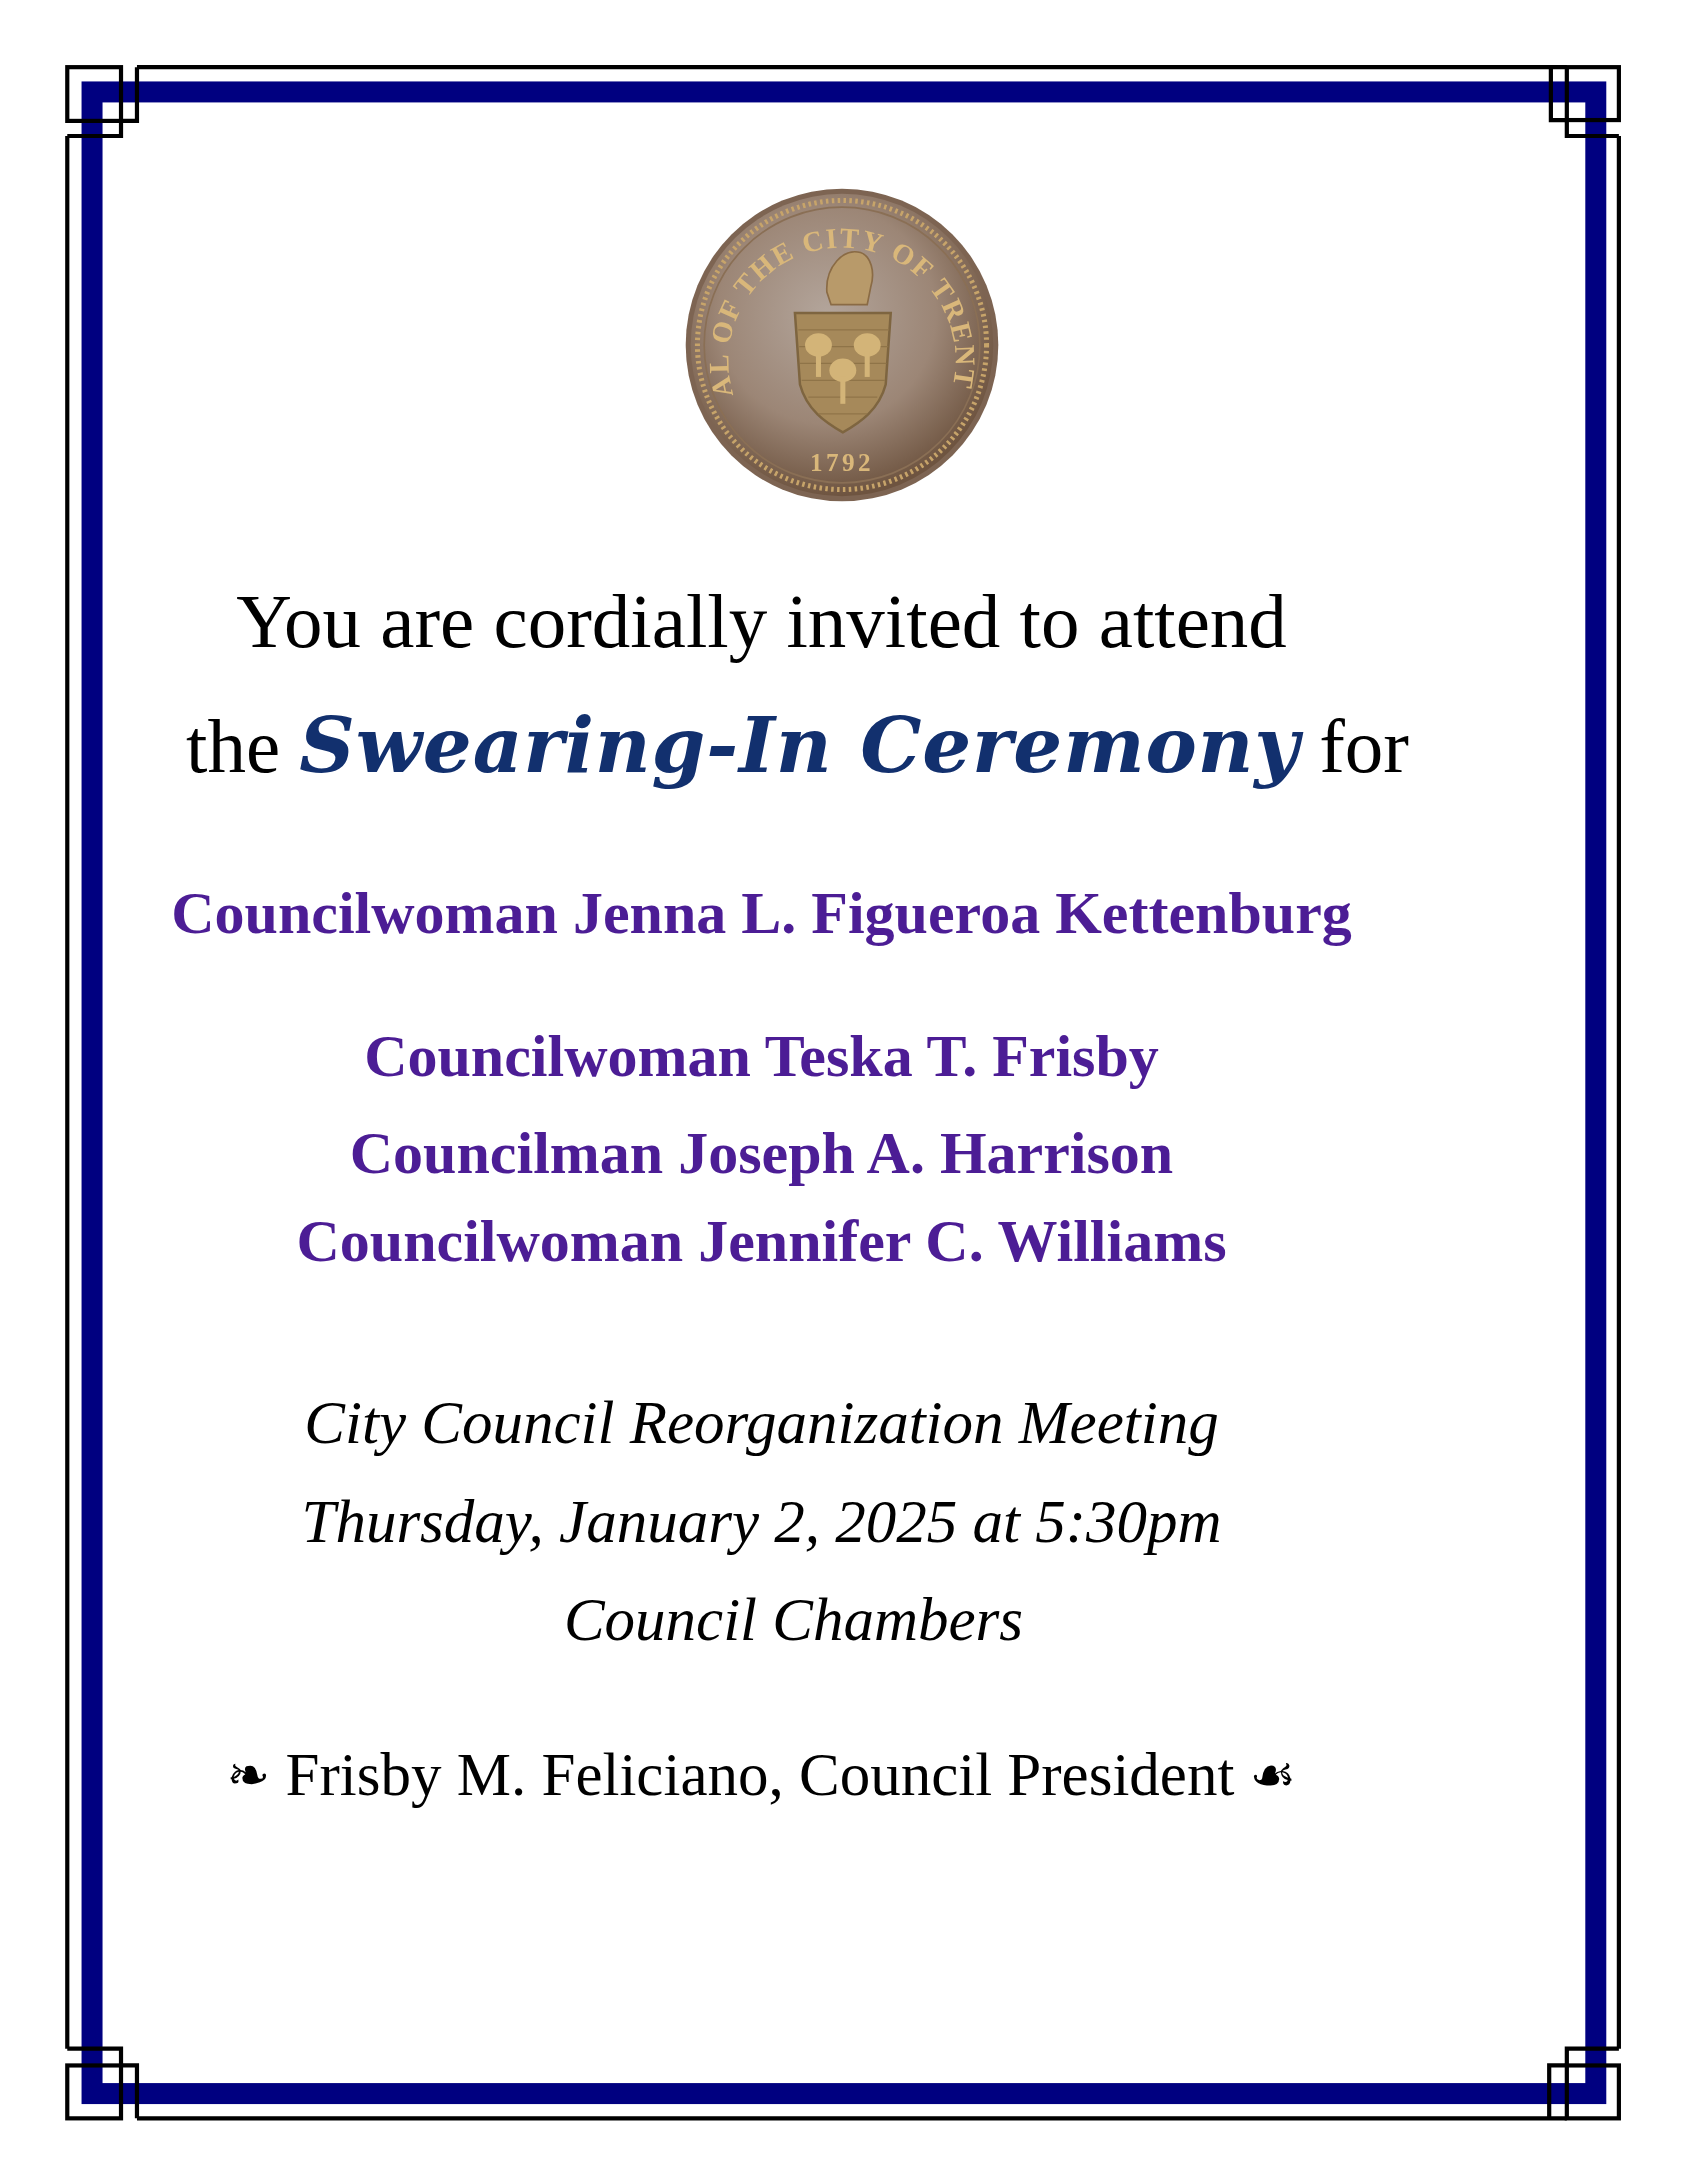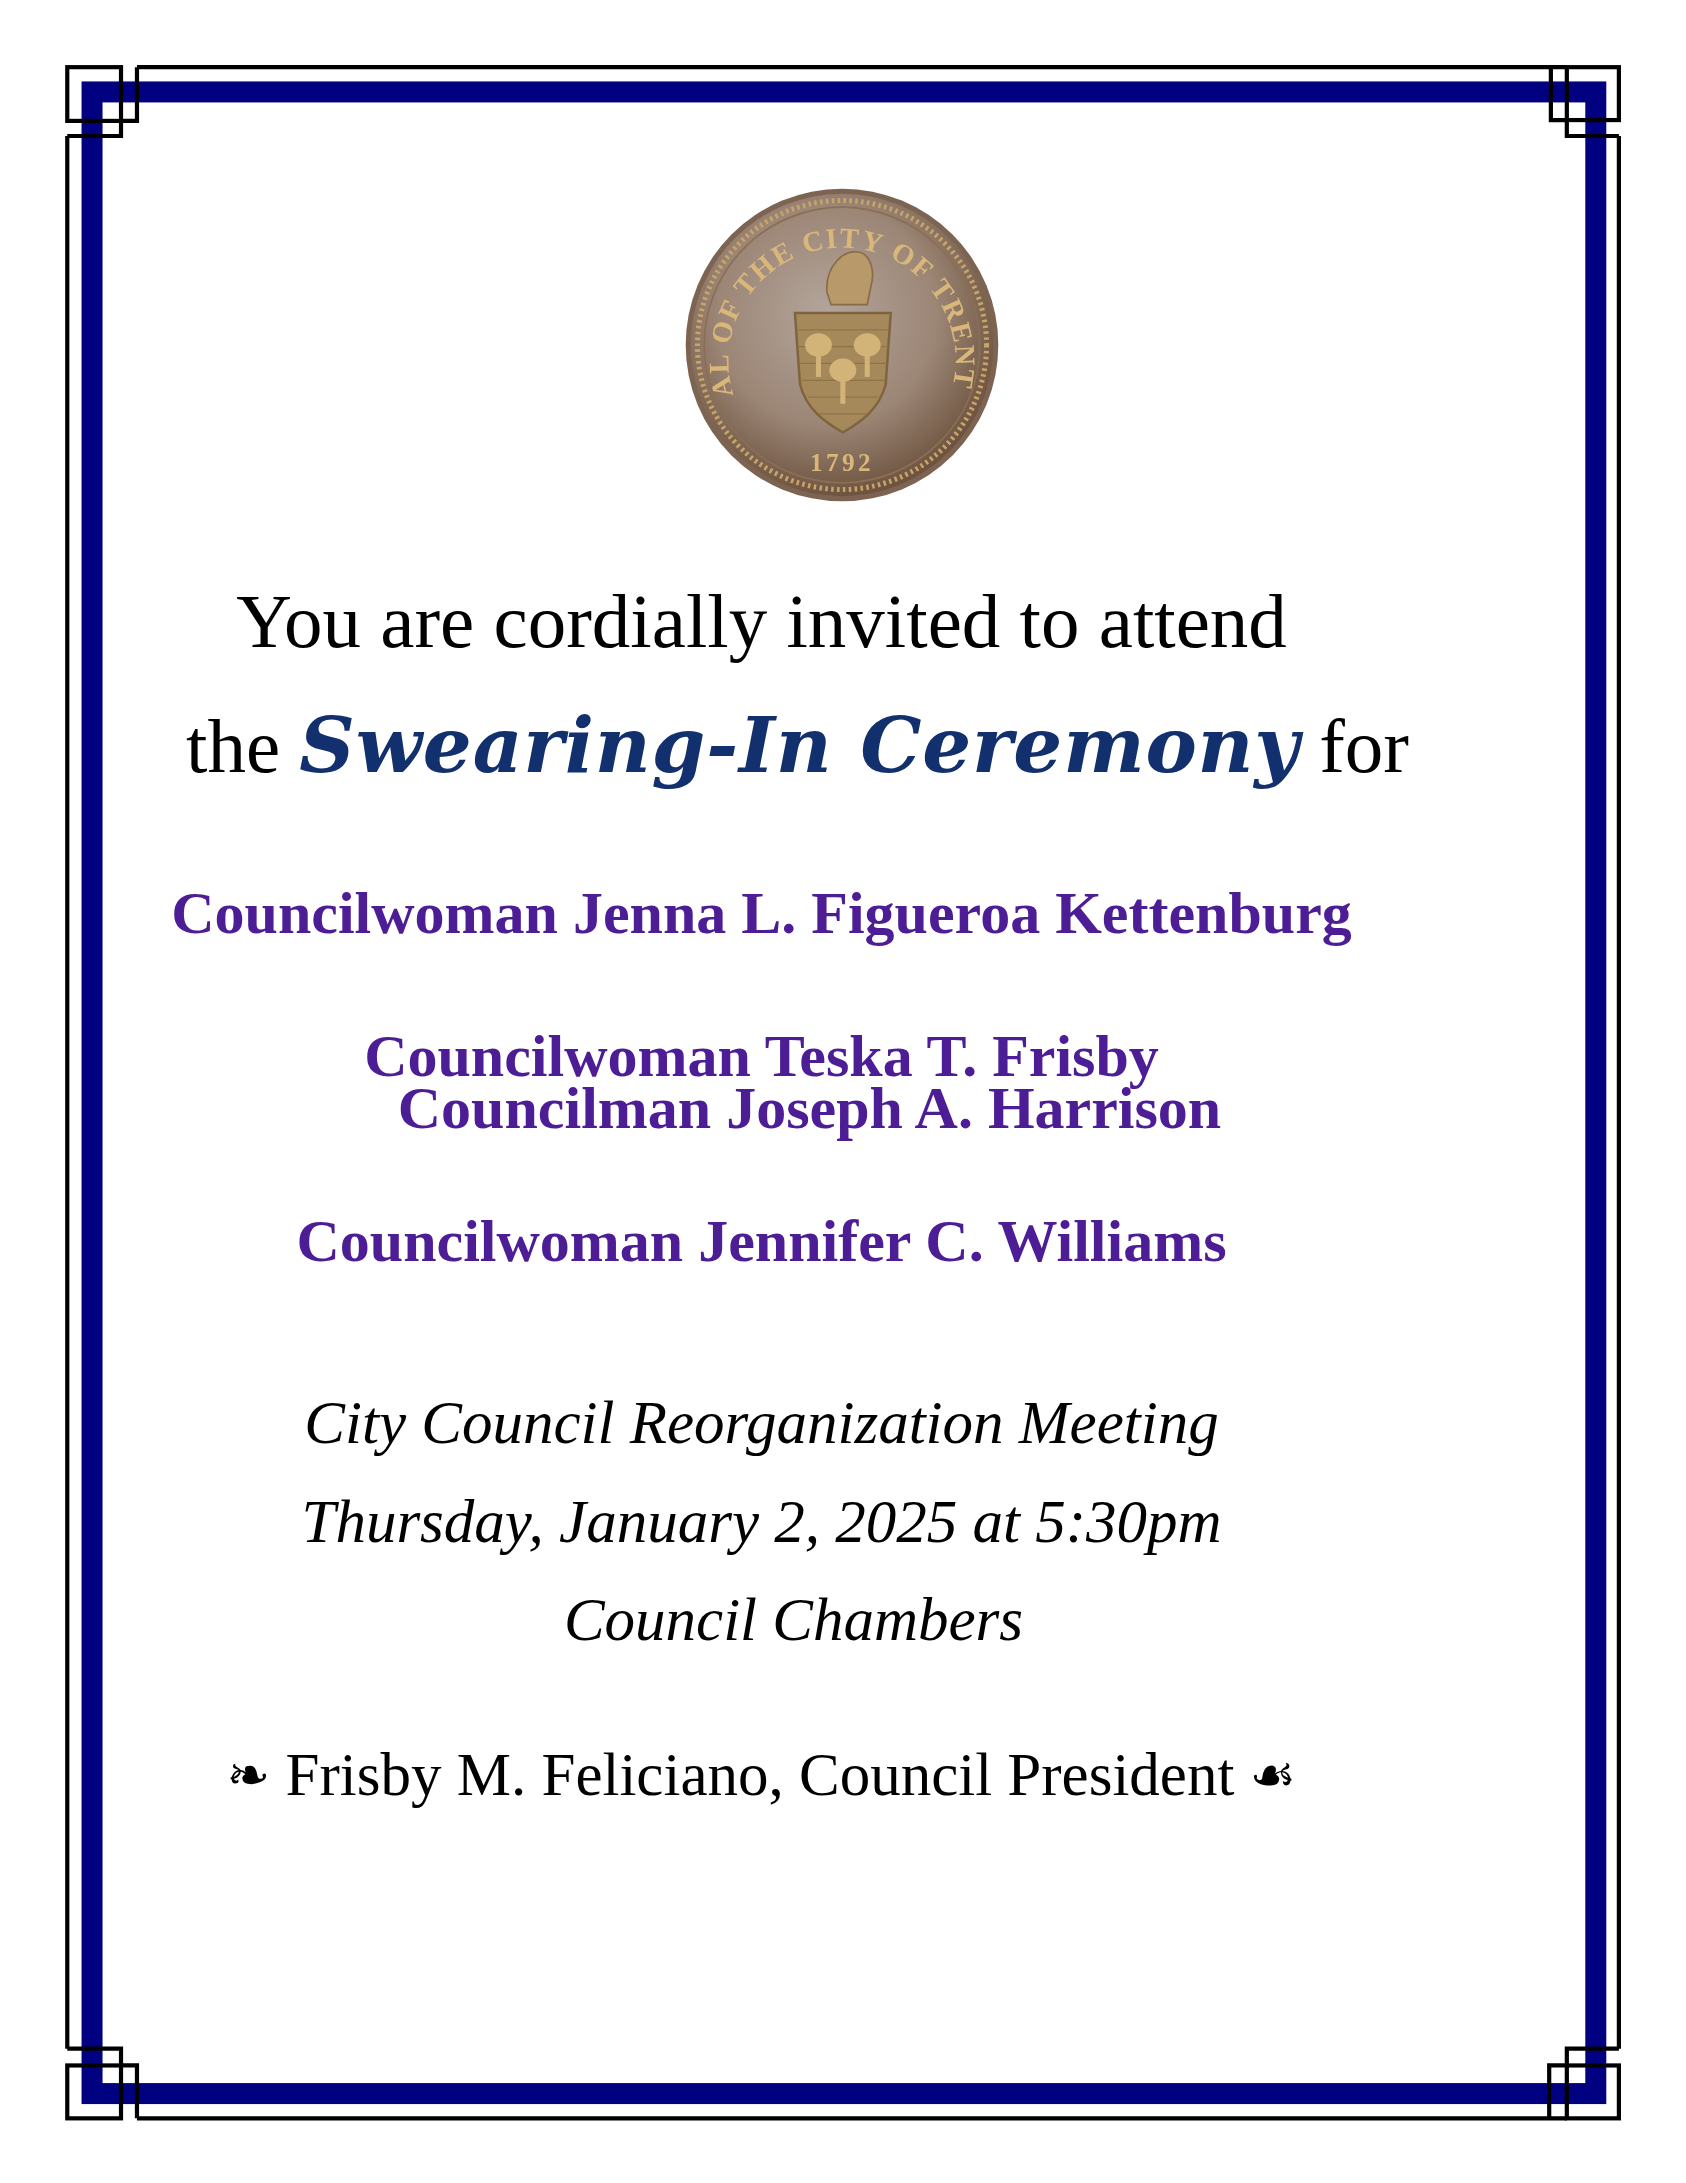--- a/index.html
+++ b/index.html
@@ -95,21 +95,21 @@
 <div class="line invite" style="top:583px;">You are cordially invited to attend</div>
 <div class="line invite" style="top:707px;padding-left:36px;">
   <span>the</span>
   <span class="blackletter">Swearing-In Ceremony</span>
   <span>for</span>
 </div>
 
 <div>
   <div class="line name" style="top:883px;">Councilwoman Jenna L. Figueroa Kettenburg</div>
   <div class="line name" style="top:980px;margin-top:46px;">Councilwoman Teska T. Frisby</div>
-  <div class="line name" style="top:1078px;padding-left:48px;">Councilman Joseph A. Harrison</div>
+  <div class="line name" style="top:1123px;">Councilman Joseph A. Harrison</div>
   <div class="line name" style="top:1173px;margin-top:38px;">Councilwoman Jennifer C. Williams</div>
 </div>
 
 <div>
   <div class="line detail" style="top:1392px;">City Council Reorganization Meeting</div>
   <div class="line detail" style="top:1491px;">Thursday, January 2, 2025 at 5:30pm</div>
   <div class="line detail" style="top:1589px;margin-left:32px;">Council Chambers</div>
 </div>
 
 <div class="line sig" style="top:1744px;">

